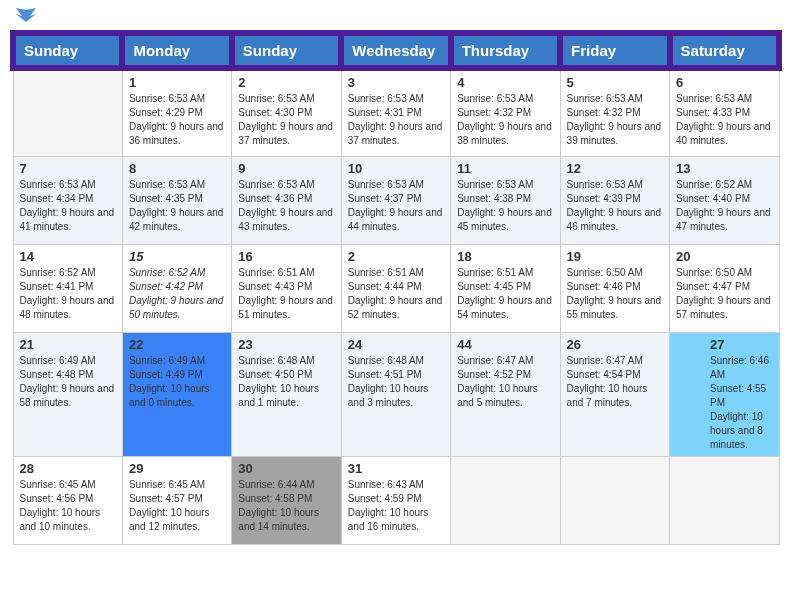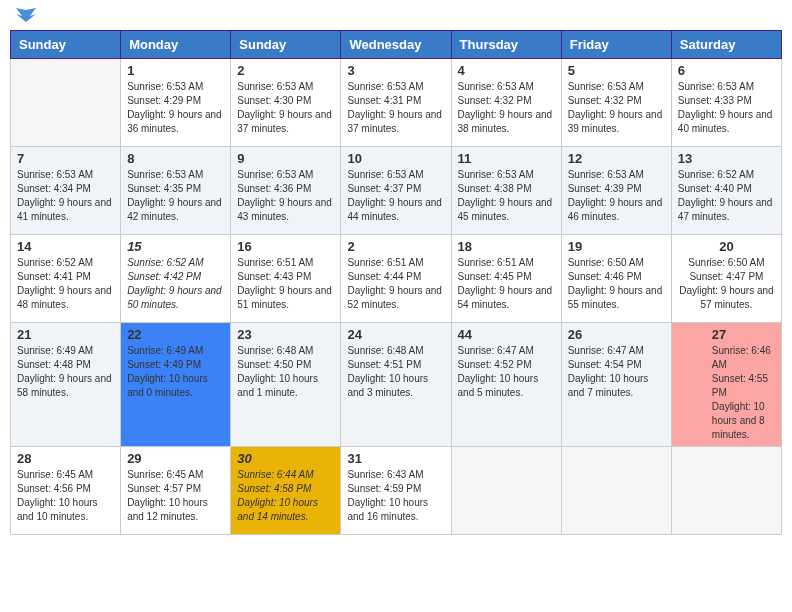--- a/index.html
+++ b/index.html
@@ -35,25 +35,25 @@
       color: #555;
     }
     .calendar {
       width: 100%;
       border-collapse: collapse;
       border: 1px solid #ccc;
     }
     .calendar th {
       background-color: #3a7bc8;
       color: #fff;
-      font-size: 13px;
+      font-size: 15px;
       font-weight: bold;
       text-align: left;
       padding: 6px 8px;
-      border: 1px solid #4c1d95;
+      border: 6px solid #4c1d95;
     }
     .calendar td {
       vertical-align: top;
       border: 1px solid #ccc;
       padding: 4px 6px;
       width: calc(100% / 7);
       min-height: 80px;
       height: 88px;
     }
     .day-num {
@@ -223,21 +223,21 @@
           <div class="day-info" style="white-space: pre-line;">Sunrise: 6:51 AM
 Sunset: 4:45 PM
 Daylight: 9 hours and 54 minutes.</div>
         </td>
         <td style="background: rgb(255, 255, 255);">
           <span class="day-num">19</span>
           <div class="day-info" style="white-space: pre-line;">Sunrise: 6:50 AM
 Sunset: 4:46 PM
 Daylight: 9 hours and 55 minutes.</div>
         </td>
-        <td style="background: rgb(255, 255, 255); text-align: center;">
+        <td style="background: rgb(255, 255, 255);">
           <span class="day-num">20</span>
           <div class="day-info" style="white-space: pre-line;">Sunrise: 6:50 AM
 Sunset: 4:47 PM
 Daylight: 9 hours and 57 minutes.</div>
         </td>
       </tr>
       <tr>
         <td style="background: rgb(240, 244, 248);">
           <span class="day-num">21</span>
           <div class="day-info" style="white-space: pre-line;">Sunrise: 6:49 AM
@@ -267,41 +267,41 @@
           <div class="day-info" style="white-space: pre-line;">Sunrise: 6:47 AM
 Sunset: 4:52 PM
 Daylight: 10 hours and 5 minutes.</div>
         </td>
         <td style="background: rgb(240, 244, 248);">
           <span class="day-num">26</span>
           <div class="day-info" style="white-space: pre-line;">Sunrise: 6:47 AM
 Sunset: 4:54 PM
 Daylight: 10 hours and 7 minutes.</div>
         </td>
-        <td style="background: #fca5a5; padding-left: 40px;">
+        <td style="background: #7dd3fc; padding-left: 40px;">
           <span class="day-num">27</span>
           <div class="day-info" style="white-space: pre-line;">Sunrise: 6:46 AM
 Sunset: 4:55 PM
 Daylight: 10 hours and 8 minutes.</div>
         </td>
       </tr>
       <tr>
         <td style="background: rgb(255, 255, 255);">
           <span class="day-num">28</span>
           <div class="day-info" style="white-space: pre-line;">Sunrise: 6:45 AM
 Sunset: 4:56 PM
 Daylight: 10 hours and 10 minutes.</div>
         </td>
         <td style="background: rgb(255, 255, 255);">
           <span class="day-num">29</span>
           <div class="day-info" style="white-space: pre-line;">Sunrise: 6:45 AM
 Sunset: 4:57 PM
 Daylight: 10 hours and 12 minutes.</div>
         </td>
-        <td style="background: #eab308; font-style: italic;">
+        <td style="background: #a3a3a3;">
           <span class="day-num">30</span>
           <div class="day-info" style="white-space: pre-line;">Sunrise: 6:44 AM
 Sunset: 4:58 PM
 Daylight: 10 hours and 14 minutes.</div>
         </td>
         <td style="background: rgb(255, 255, 255);">
           <span class="day-num">31</span>
           <div class="day-info" style="white-space: pre-line;">Sunrise: 6:43 AM
 Sunset: 4:59 PM
 Daylight: 10 hours and 16 minutes.</div>

